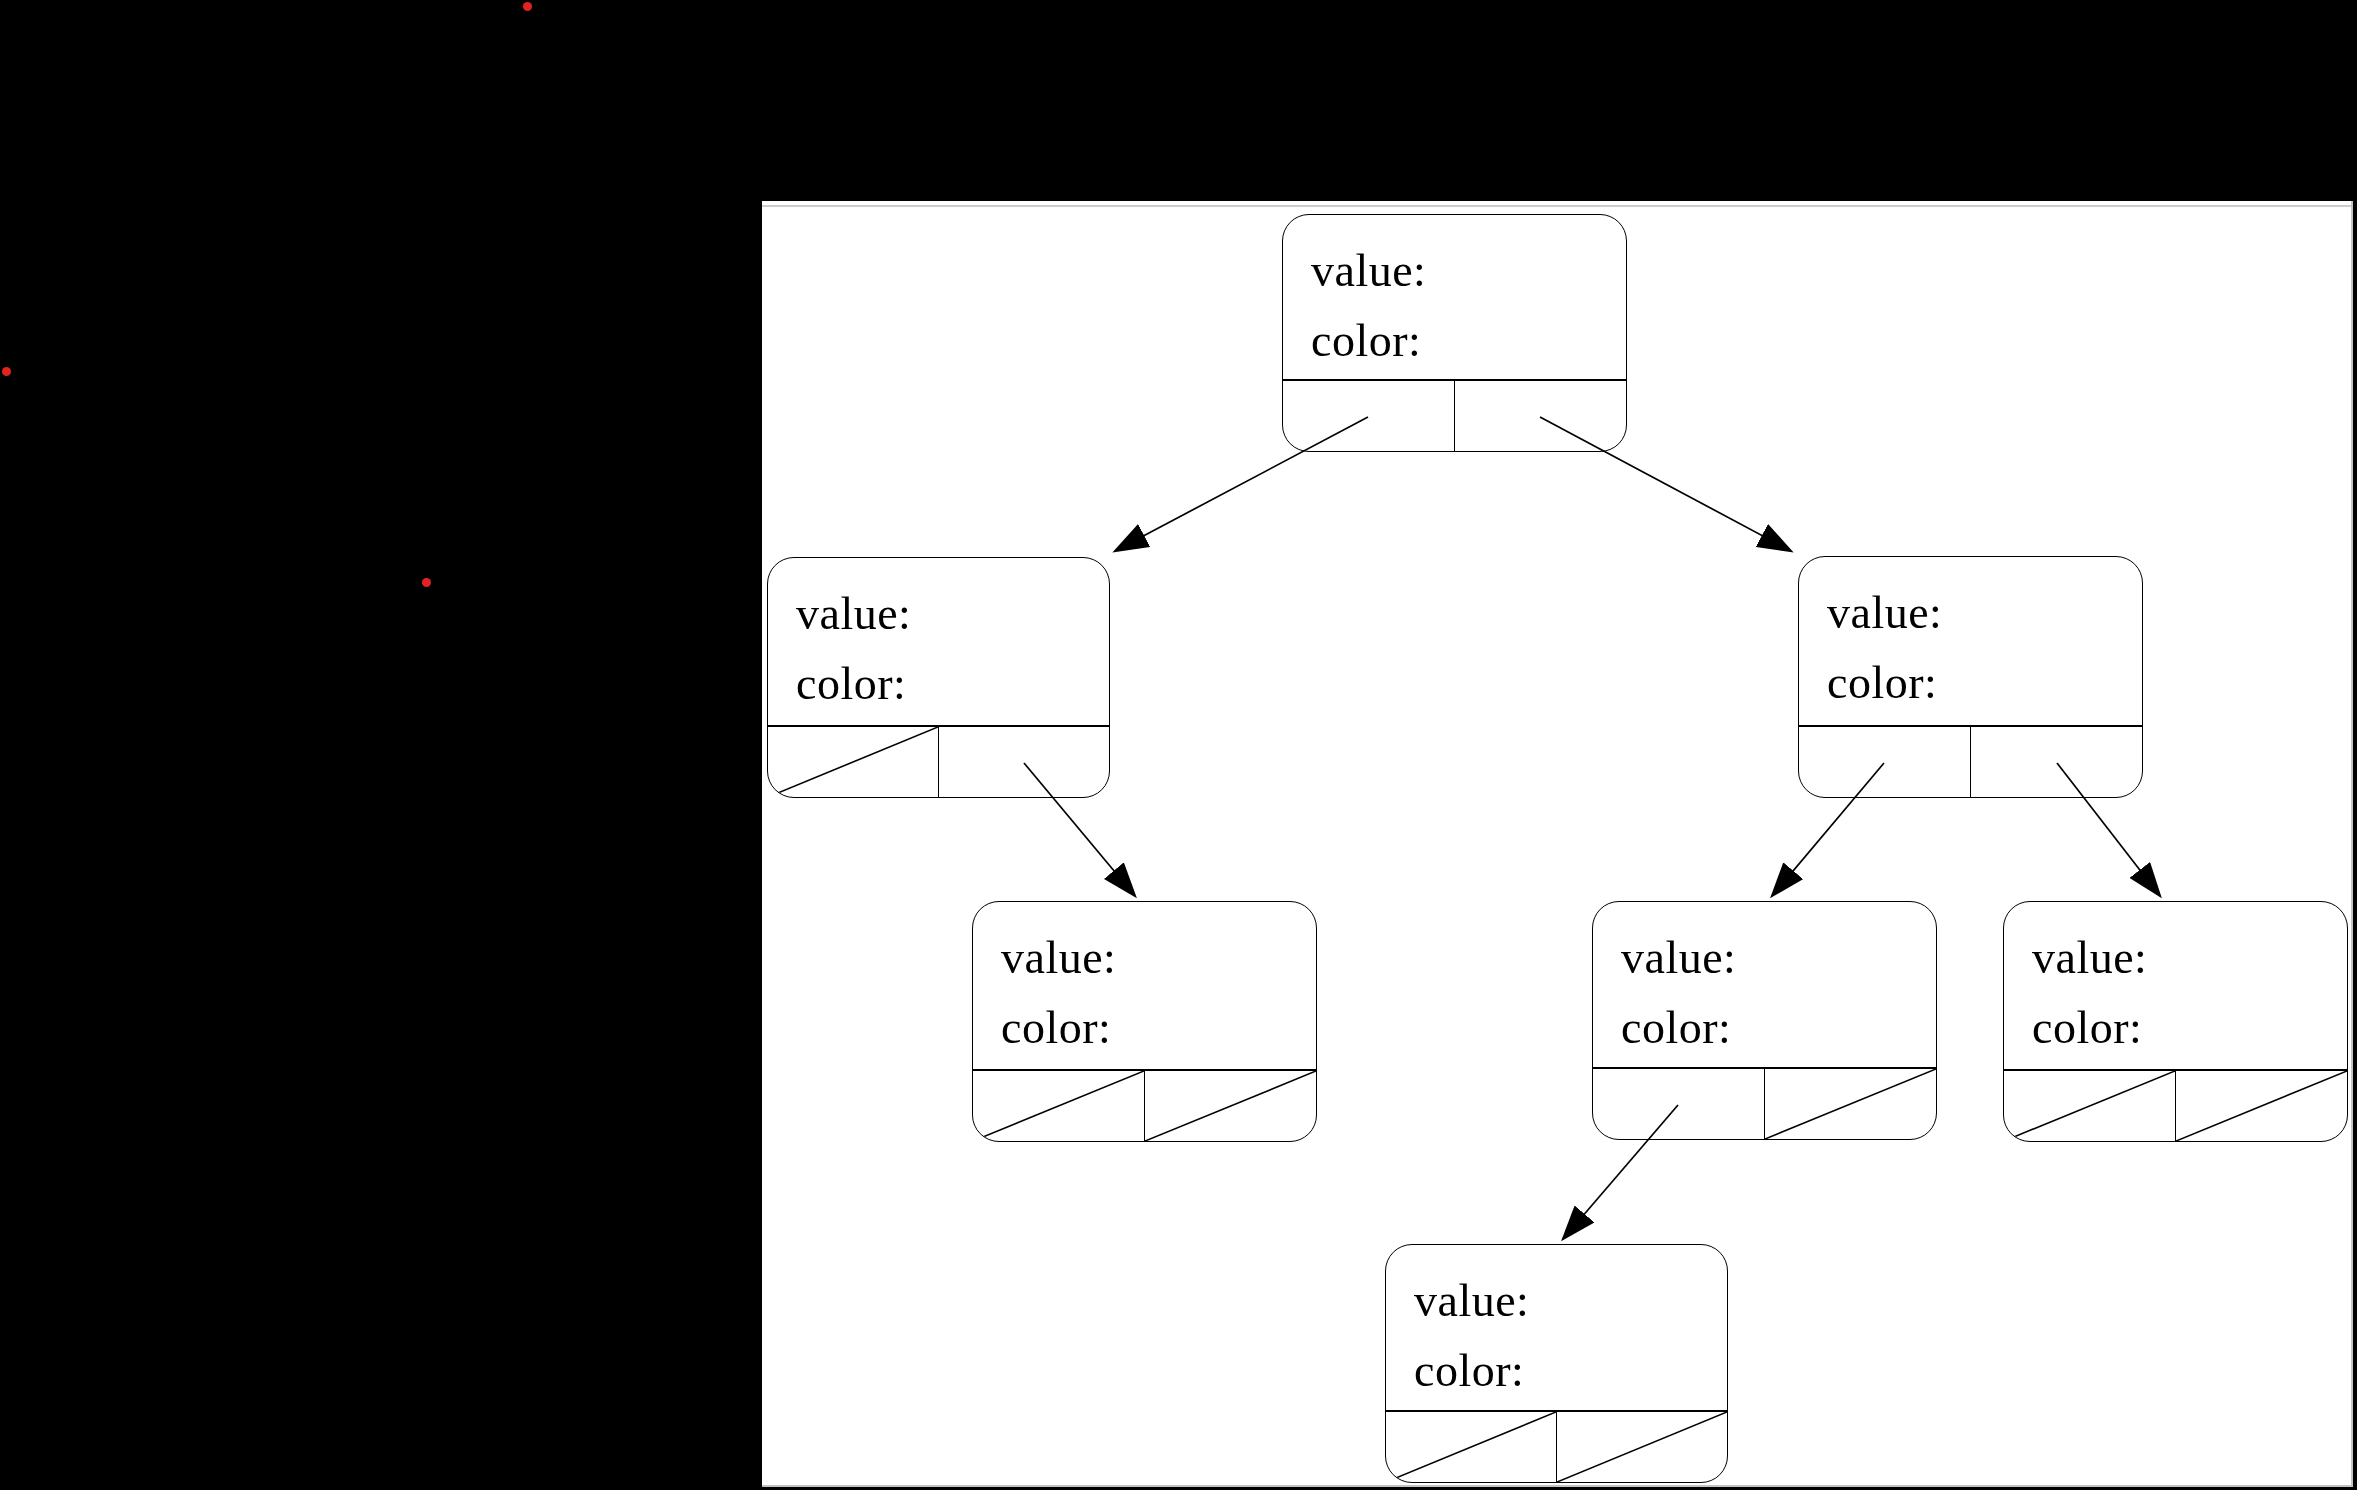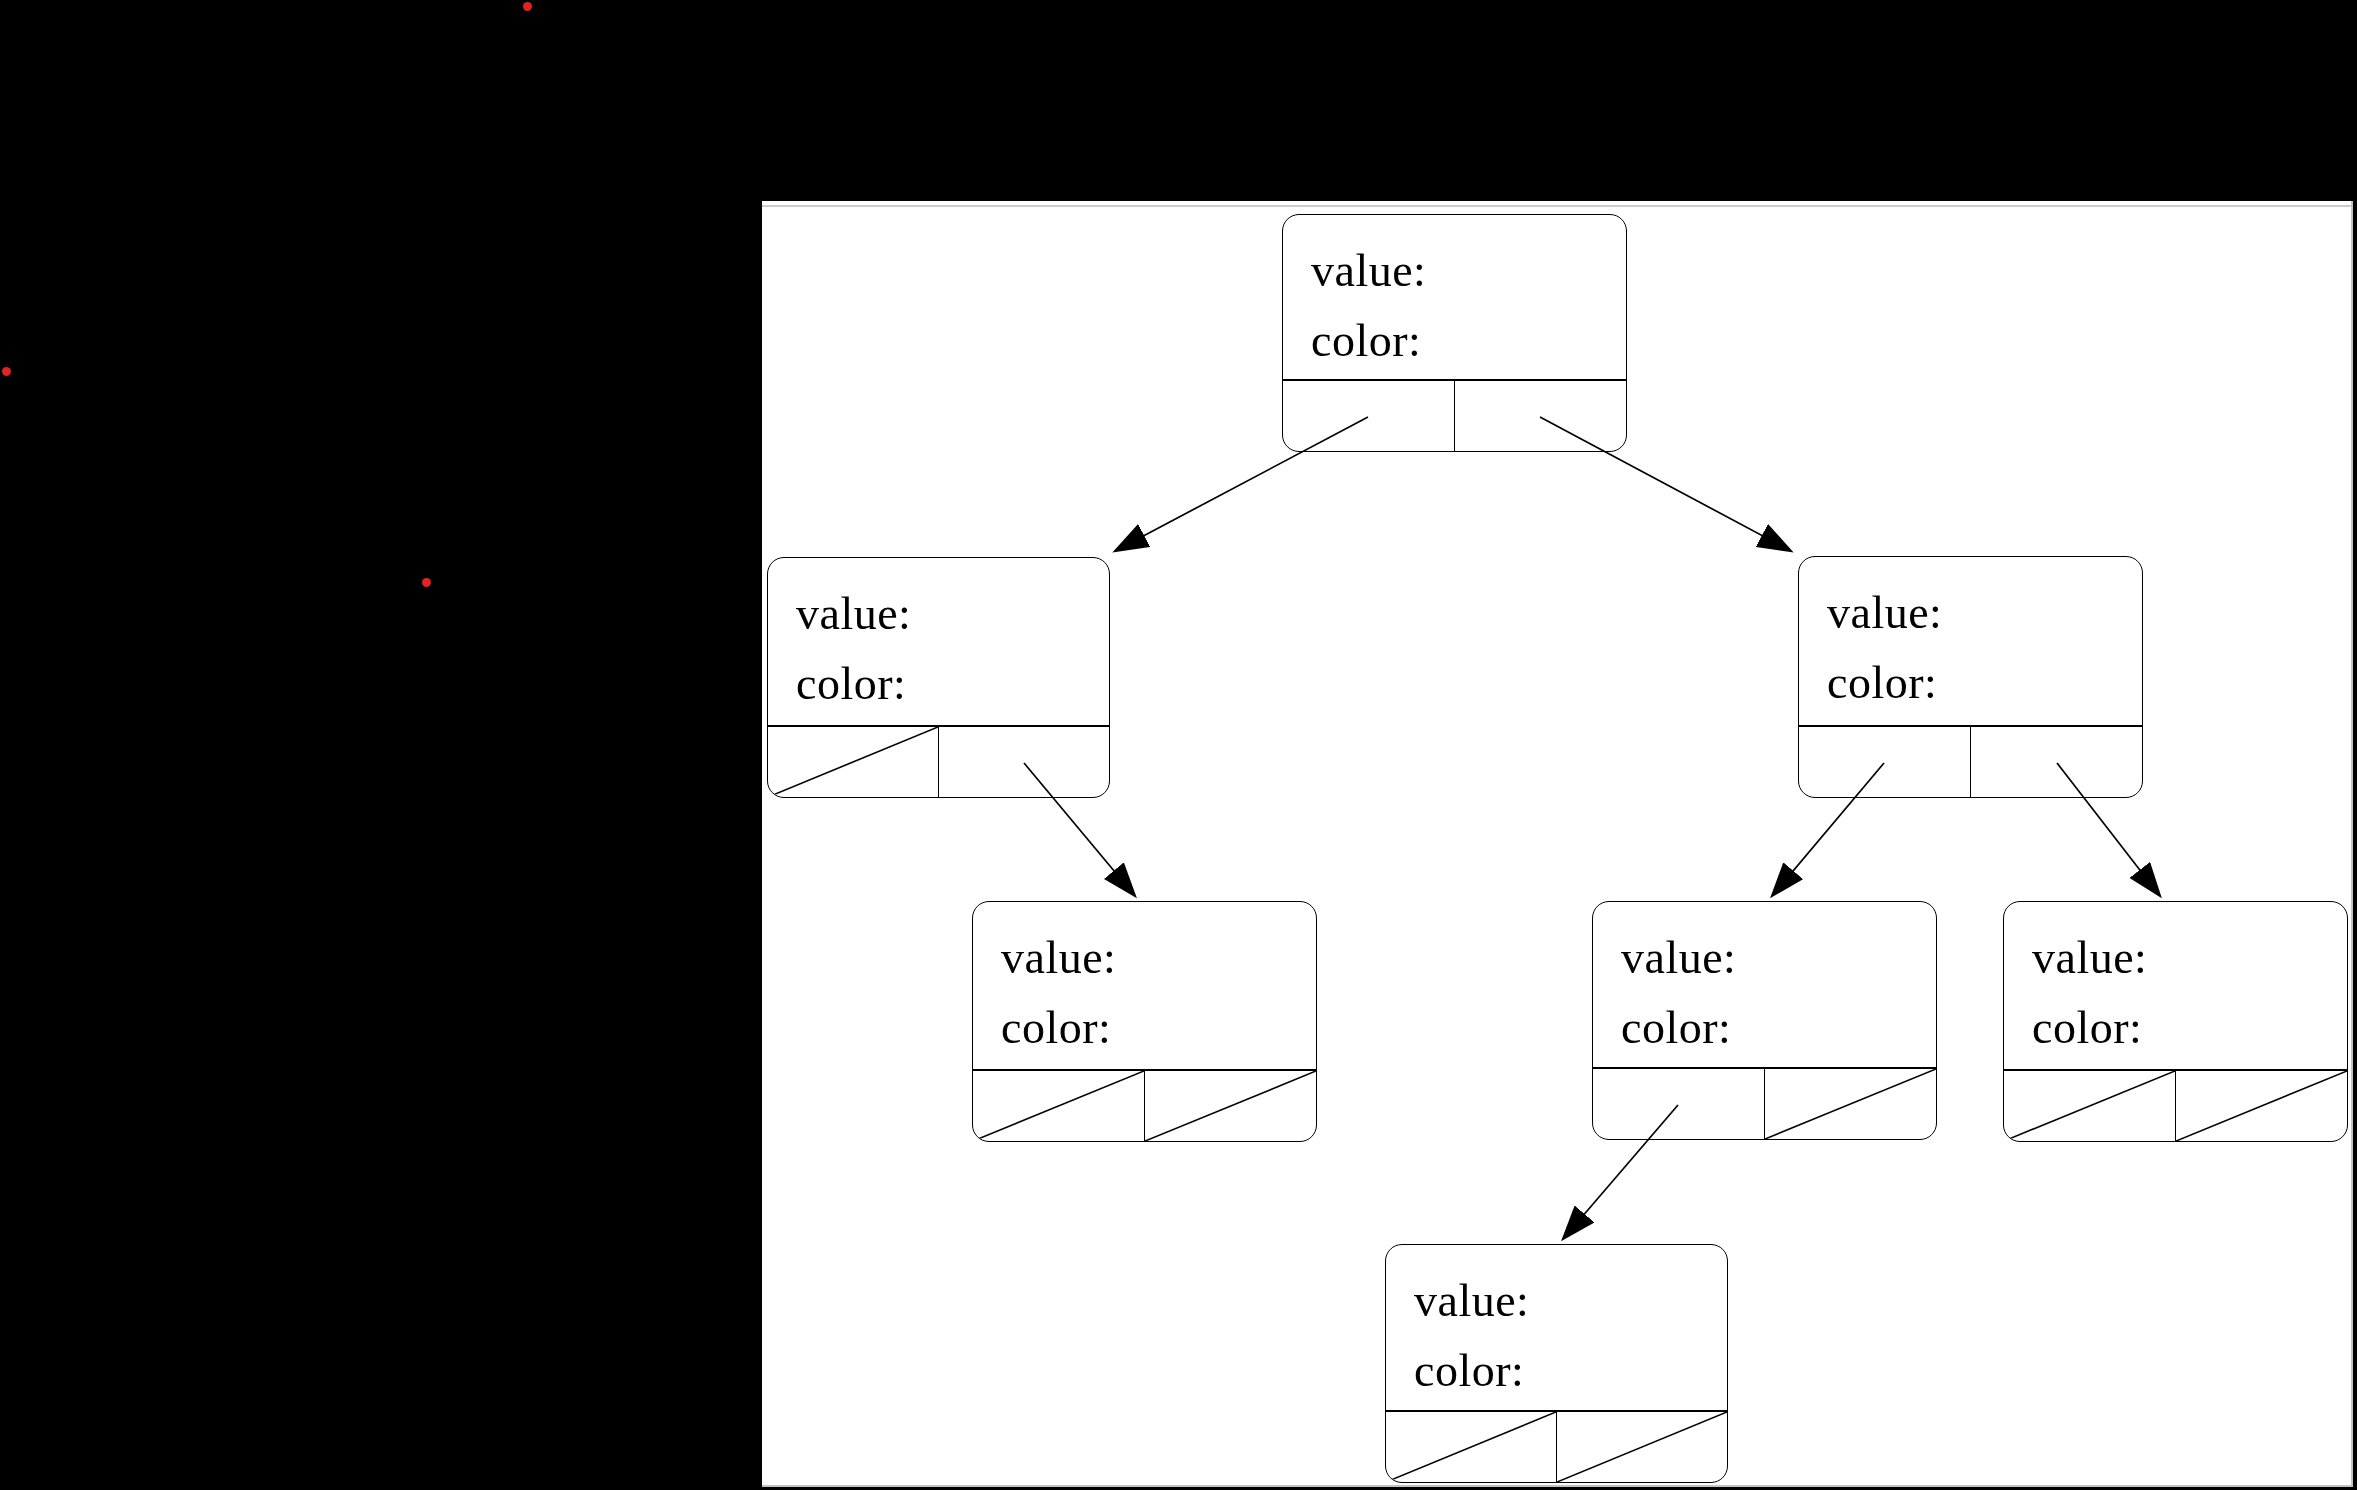--- a/index.html
+++ b/index.html
@@ -15,21 +15,21 @@
     box-sizing:border-box;
   }
   .panel-topline{
     position:absolute;left:0;right:0;height:2px;
     background:var(--topline,#ccc);
   }
   .node{
     position:absolute;box-sizing:border-box;
     background:var(--panel,#fff);
     border:1.7px solid var(--line,#000);
-    border-radius:17px;
+    border-radius:27px;
     overflow:hidden;
     z-index:2;
   }
   .node-text{
     position:absolute;top:21px;left:28px;right:10px;
     font-size:46px;line-height:70px;color:var(--text,#000);
     letter-spacing:0.5px;
   }
   .ptr-row{
     position:absolute;left:0;right:0;bottom:0;height:70px;

